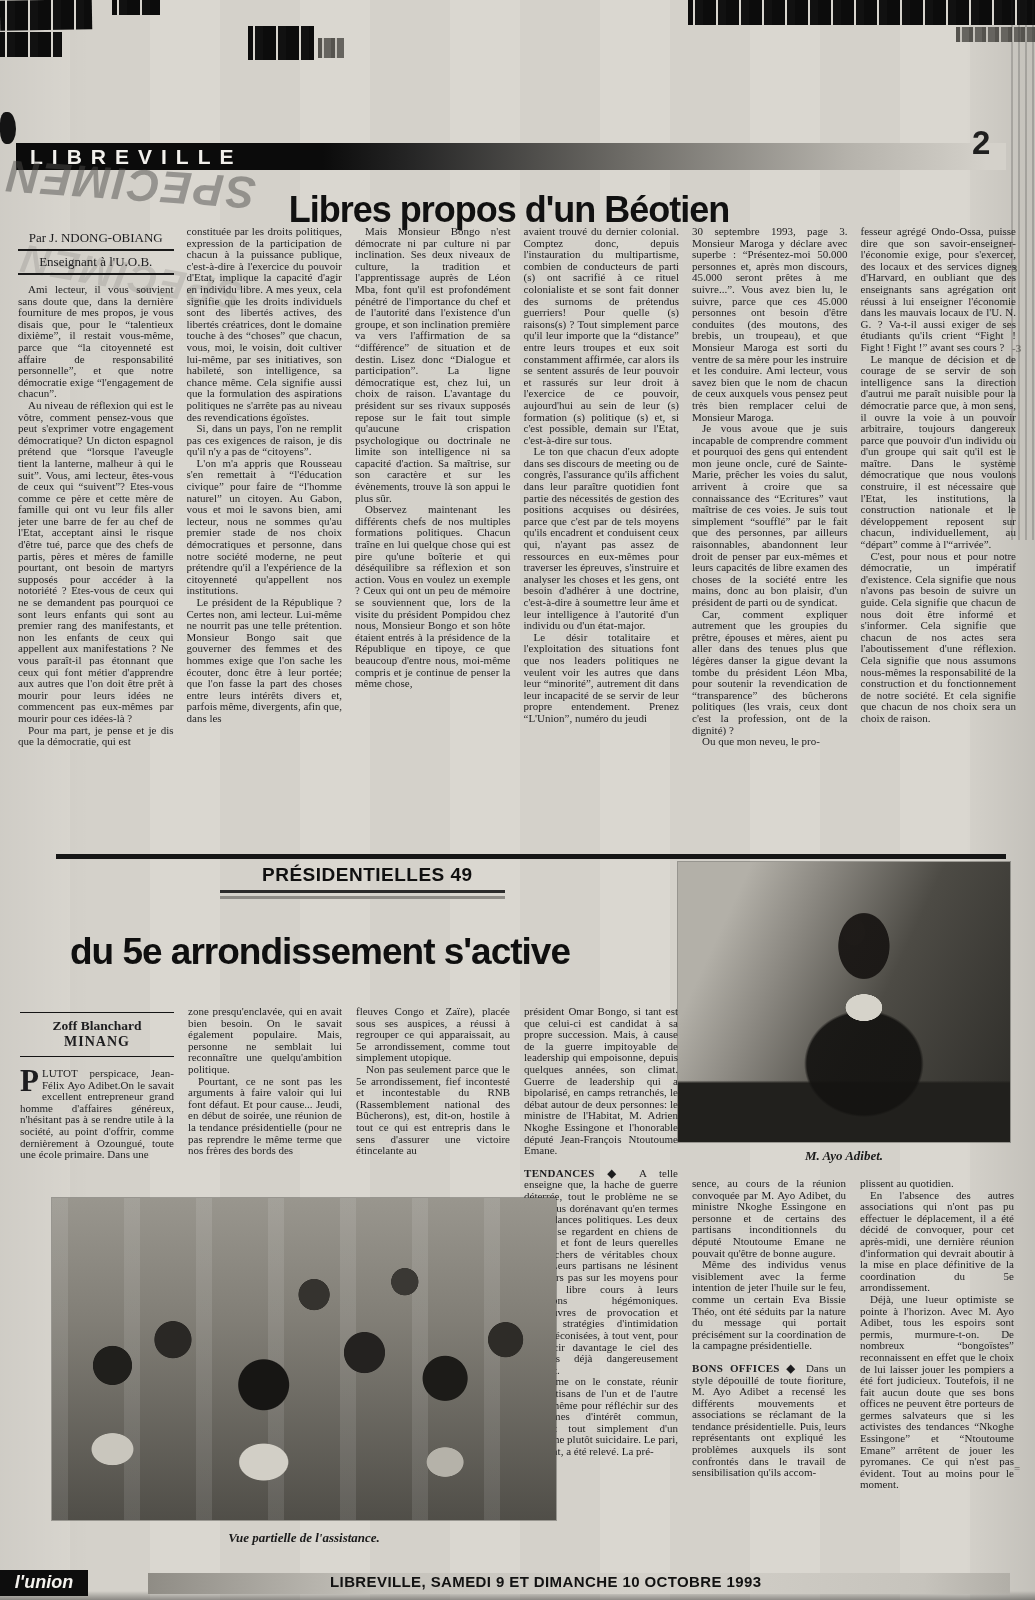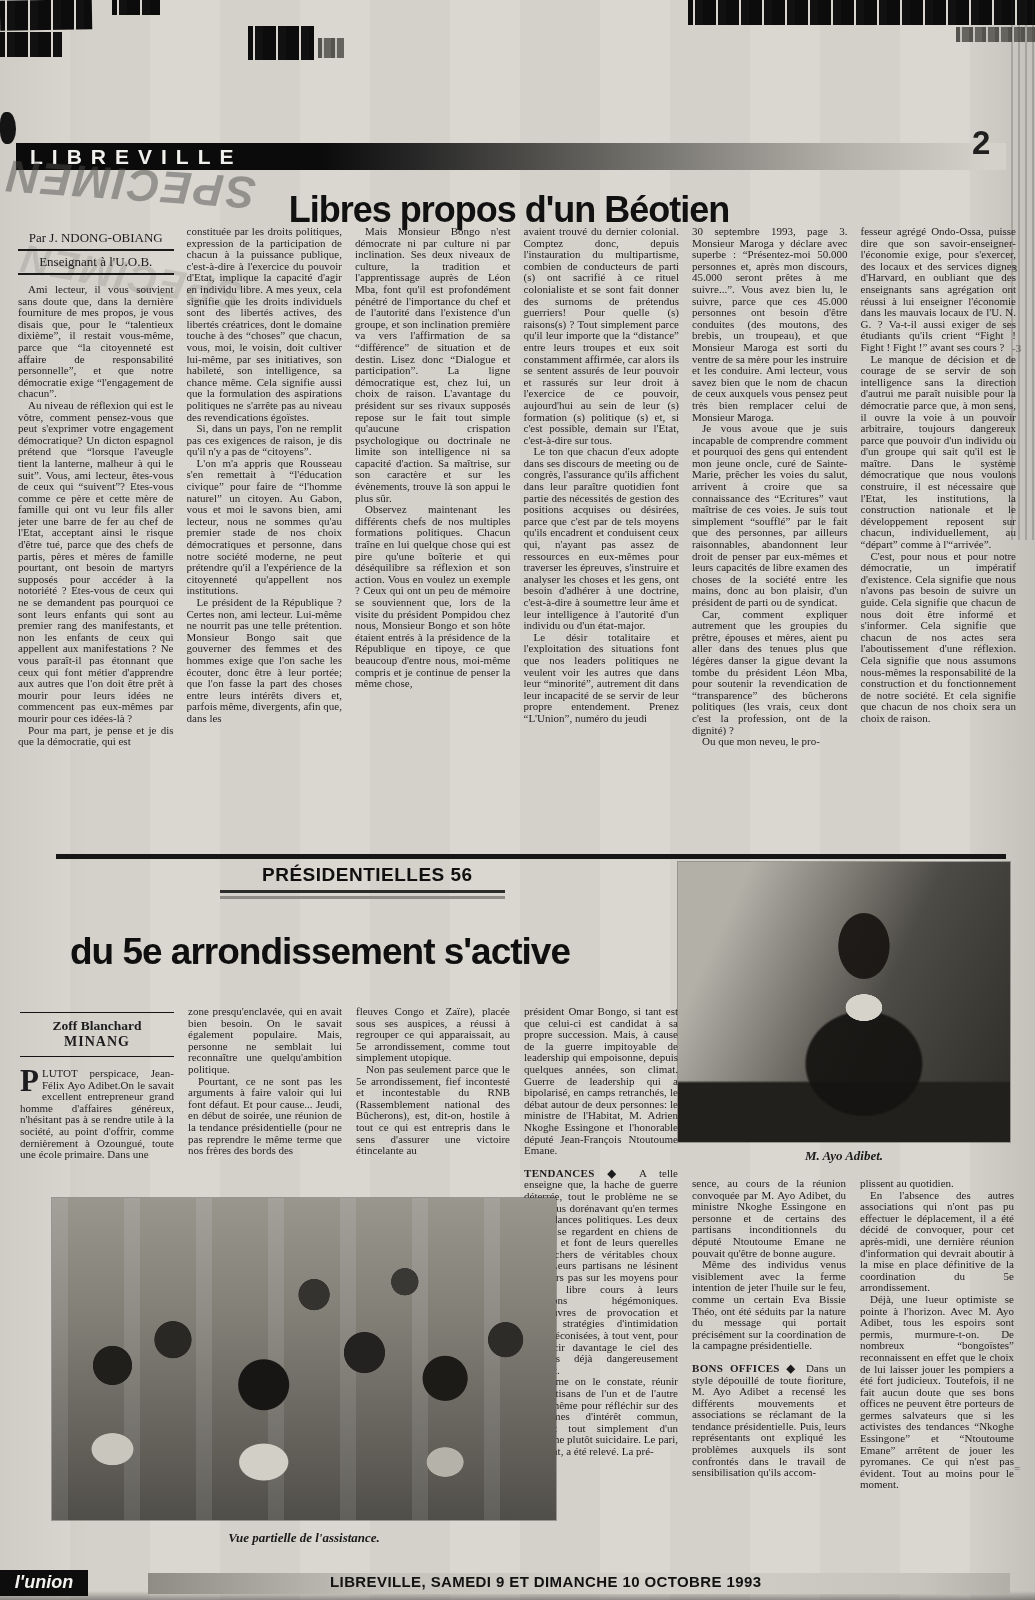--- a/index.html
+++ b/index.html
@@ -150,21 +150,21 @@
       </div>
     <div class="a1col">
         <p class="para">fesseur agrégé Ondo-Ossa, puisse dire que son savoir-enseigner-l'économie exige, pour s'exercer, des locaux et des services dignes d'Harvard, en oubliant que des enseignants sans agrégation ont réussi à lui enseigner l'économie dans les mauvais locaux de l'U. N. G. ? Va-t-il aussi exiger de ses étudiants qu'ils crient “Fight ! Fight ! Fight !” avant ses cours ?</p>
         <p class="para ind">Le manque de décision et de courage de se servir de son intelligence sans la direction d'autrui me paraît nuisible pour la démocratie parce que, à mon sens, il ouvre la voie à un pouvoir arbitraire, toujours dangereux parce que pouvoir d'un individu ou d'un groupe qui sait qu'il est le maître. Dans le système démocratique que nous voulons construire, il est nécessaire que l'Etat, les institutions, la construction nationale et le développement reposent sur chacun, individuellement, au “départ” comme à l'“arrivée”.</p>
         <p class="para ind">C'est, pour nous et pour notre démocratie, un impératif d'existence. Cela signifie que nous n'avons pas besoin de suivre un guide. Cela signifie que chacun de nous doit être informé et s'informer. Cela signifie que chacun de nos actes sera l'aboutissement d'une réflexion. Cela signifie que nous assumons nous-mêmes la responsabilité de la construction et du fonctionnement de notre société. Et cela signifie que chacun de nos choix sera un choix de raison.</p>
       </div>
   </div>
 
   <div class="heavy-rule"></div>
 
-  <div class="kicker">PRÉSIDENTIELLES 56</div>
+  <div class="kicker">PRÉSIDENTIELLES 49</div>
   <div class="kicker-rule"></div>
   <div class="a2-head">
     <br>
     <span>du 5e arrondissement s'active</span>
   </div>
 
   <div class="photo portrait"></div>
   <div class="caption" style="left:678px;top:1148px;width:332px;">M. Ayo Adibet.</div>
 
   <div class="byline2">

